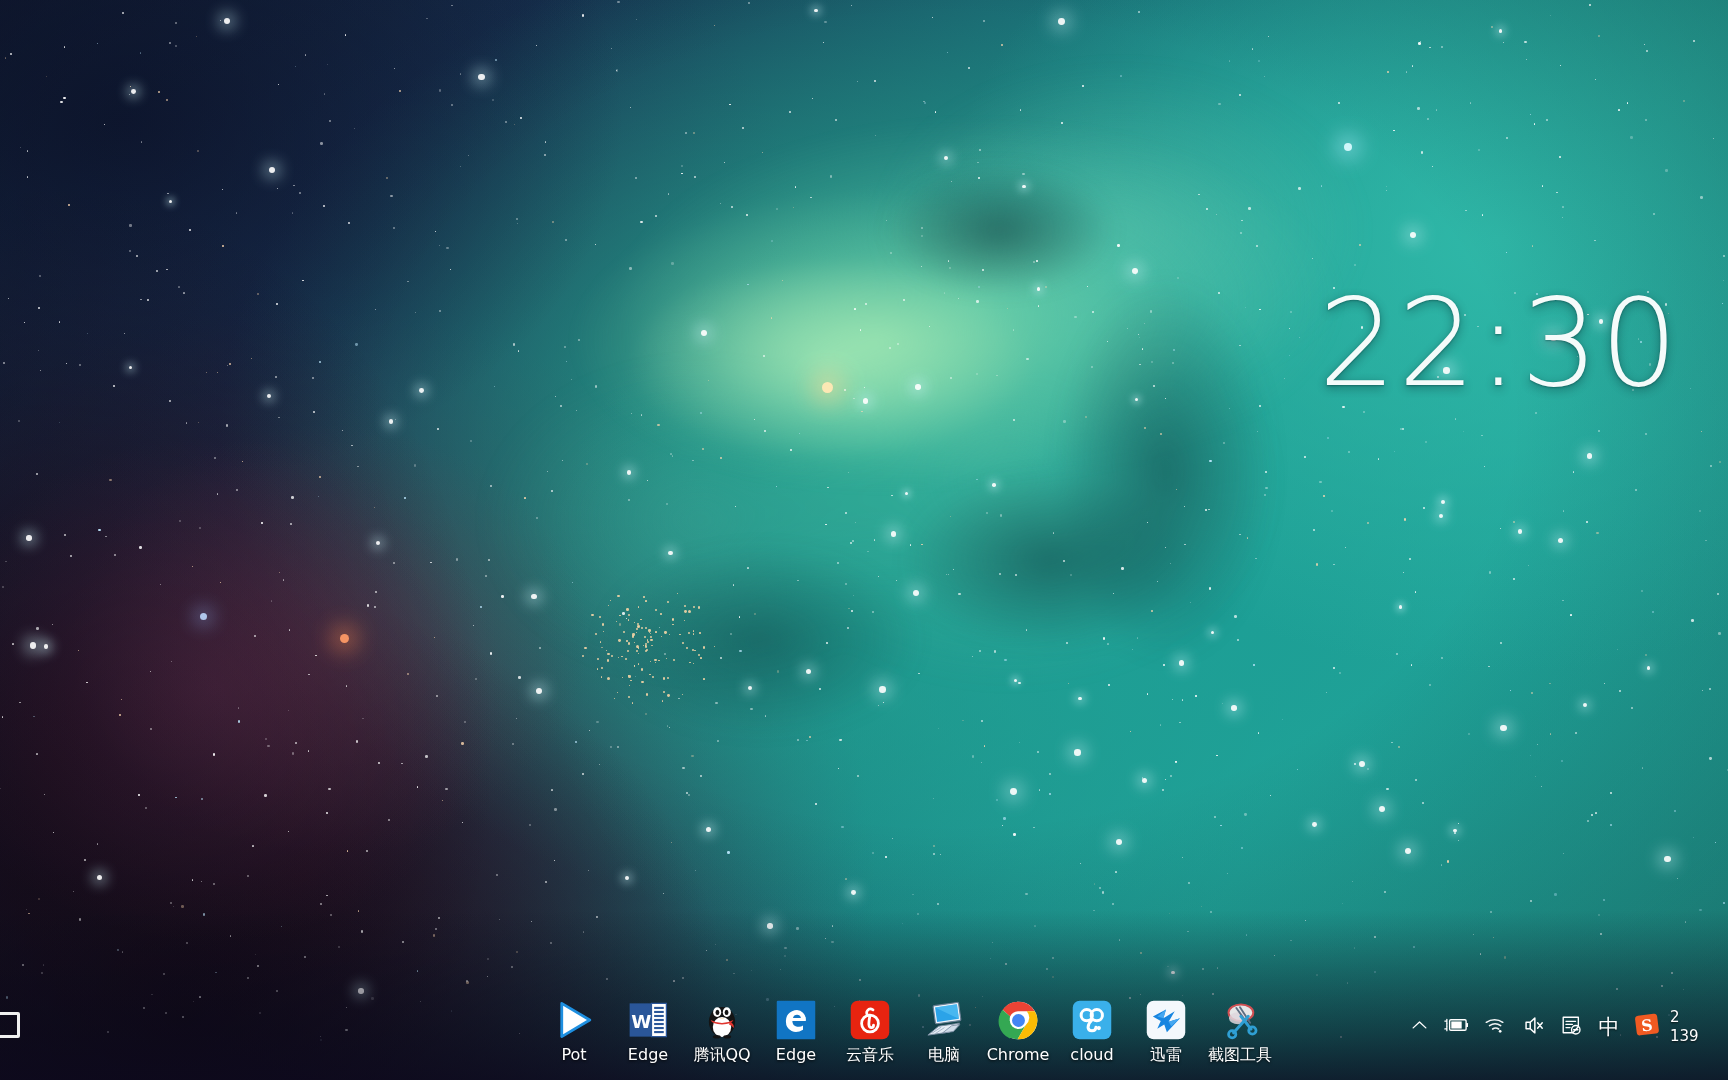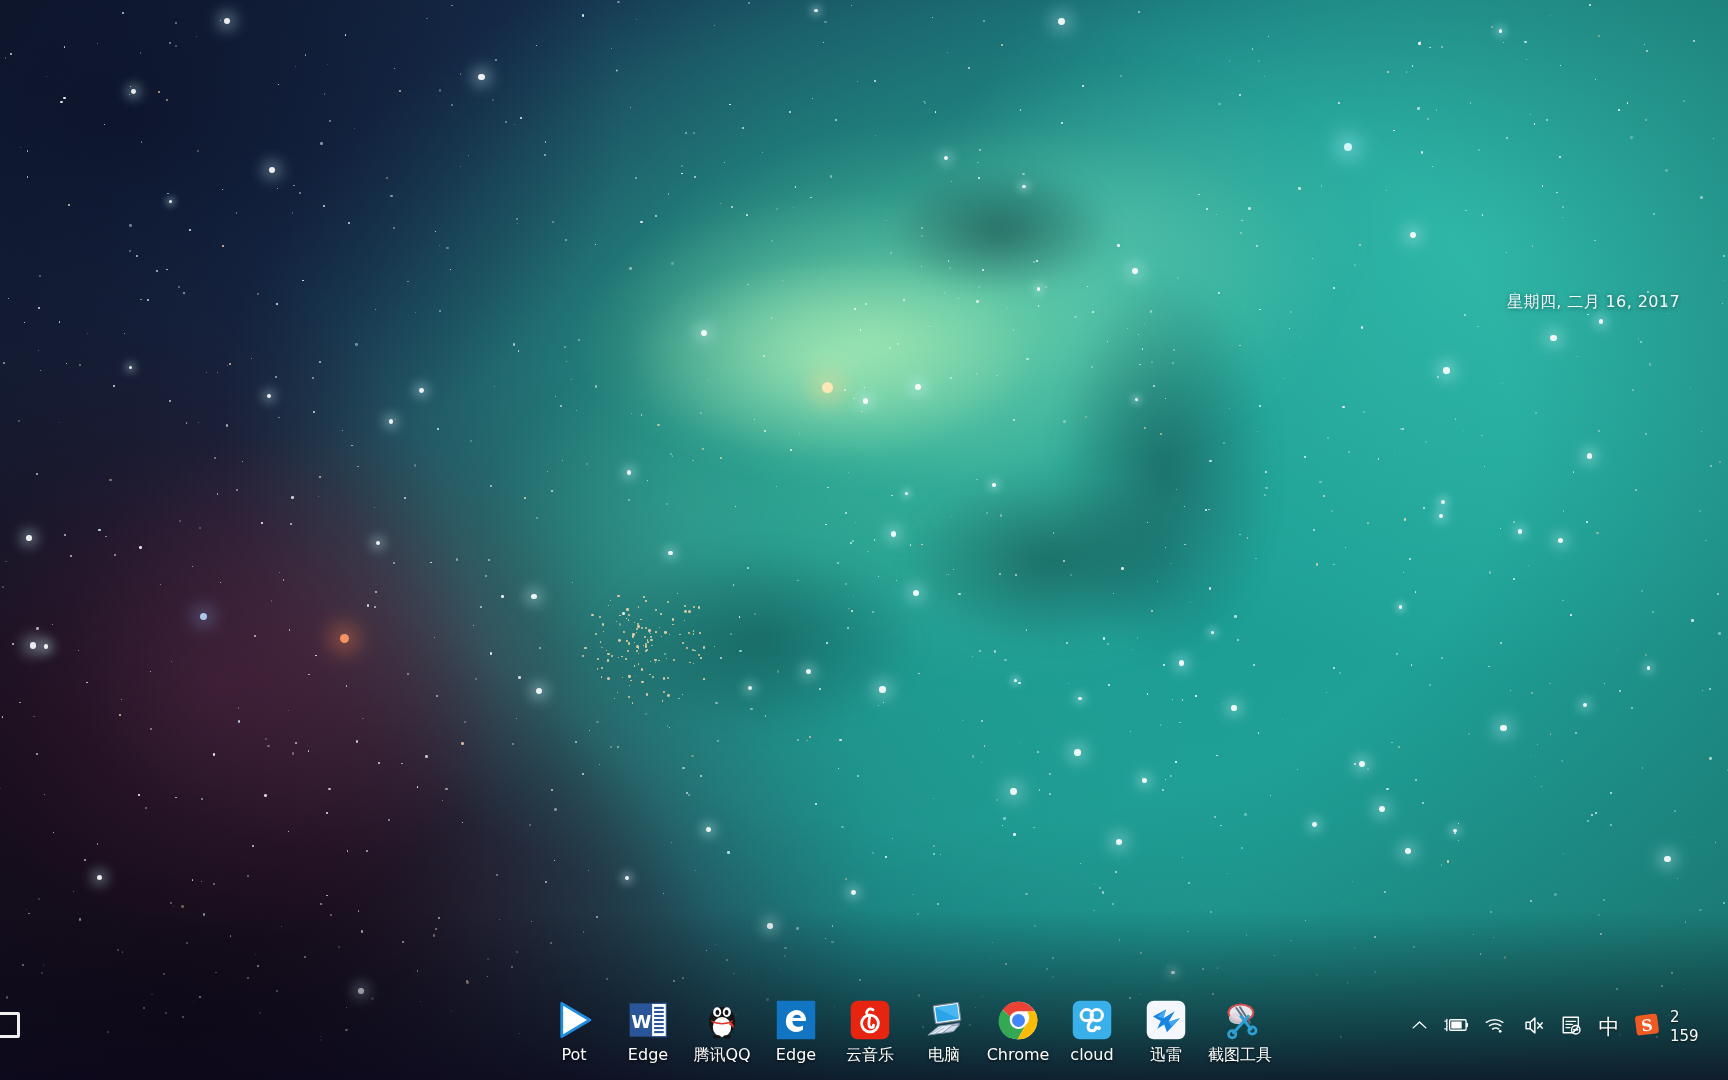--- a/index.html
+++ b/index.html
@@ -1303,21 +1303,21 @@
       <i class="st" style="left:650.3px;top:632.8px;width:1.2px;height:1.2px;opacity:.85;background:#ffd9a8"></i>
       <i class="st" style="left:633.5px;top:621.9px;width:1.2px;height:1.2px;opacity:.85;background:#ffd9a8"></i>
       <i class="st" style="left:340px;top:634px;width:9px;height:9px;background:#ff9a66;opacity:.95;box-shadow:0 0 22px 8px rgba(255,140,80,.55)"></i>
       <i class="st" style="left:200px;top:613px;width:7px;height:7px;background:#bcd9ff;opacity:.9;box-shadow:0 0 18px 6px rgba(150,190,255,.45)"></i>
       <i class="st" style="left:822px;top:382px;width:11px;height:11px;background:#ffe9b5;opacity:.98;box-shadow:0 0 24px 9px rgba(255,220,150,.6)"></i>
       <i class="st" style="left:1344px;top:143px;width:8px;height:8px;background:#d9fbff;opacity:.95;box-shadow:0 0 20px 8px rgba(170,240,255,.55)"></i>
     </div>
   <div class="wp wp-taskshade"></div>
 
   <div id="clock-widget">
-    <div id="clock-date">星期四, 二月 16, 2017</div>
+    <div id="clock-time">22:30</div>
   </div>
 
   <div id="taskbar">
 
     <div id="taskbar-left">
       <div id="taskview-stub"></div>
     </div>
 
     <div id="pinned-apps">
         <div class="app">
@@ -1514,16 +1514,16 @@
         <div class="tray-item">
           <span><svg viewBox="0 0 34 34" width="28" height="28">
       <rect x="3.5" y="4.5" width="27" height="24" rx="4" fill="#f05a22" transform="rotate(-7 17 17)"></rect>
       <text x="17" y="24" transform="rotate(-7 17 17)" font-family="DejaVu Serif, serif" font-size="19" font-weight="bold" fill="#ffffff" text-anchor="middle">S</text>
     </svg></span>
         </div>
       </div>
 
     <div id="tray-clock">
       <div>2</div>
-      <div>159</div>
+      <div>139</div>
     </div>
   </div>
 </div>
 
 </body></html>

